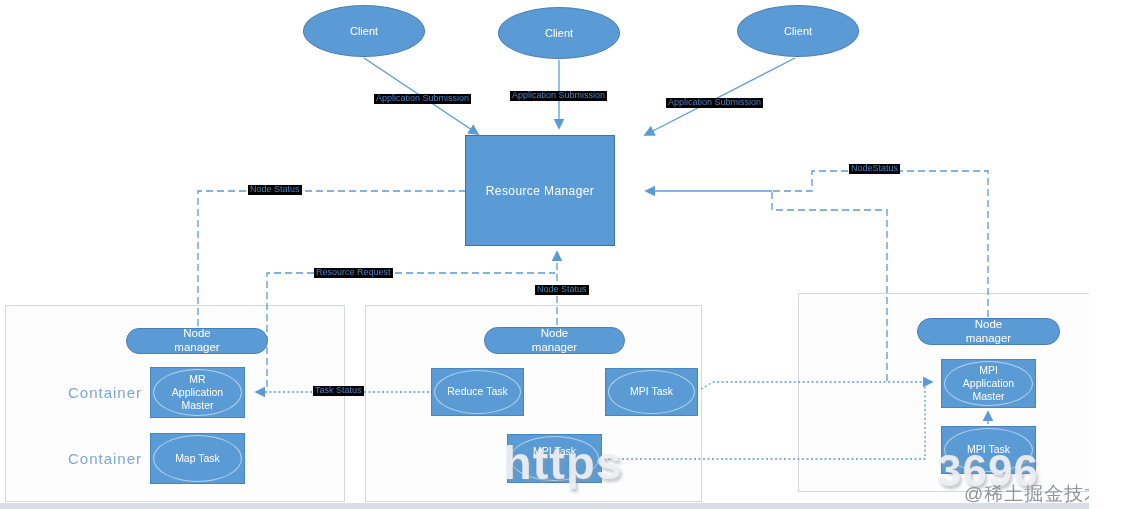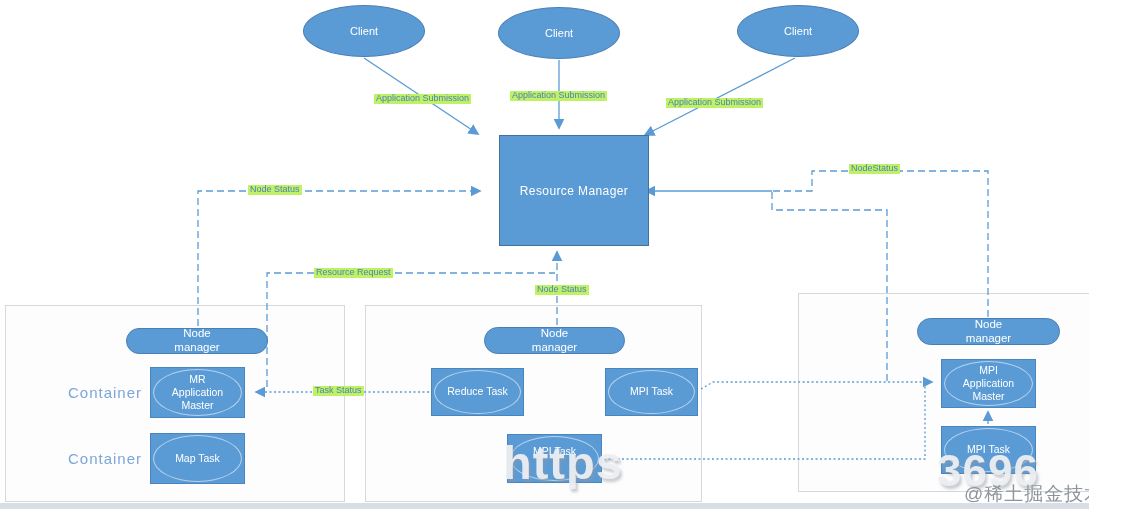--- a/index.html
+++ b/index.html
@@ -10,21 +10,21 @@
   .shape{position:absolute;background:#5b9bd5;color:#fff;display:flex;align-items:center;
          justify-content:center;text-align:center;z-index:2;box-sizing:border-box;}
   .ellipse{border-radius:50%;border:1px solid #4a7fb5;font-size:11px;}
   .rm{border:1px solid #41719c;font-size:12px;letter-spacing:.4px;}
   .pill{border-radius:14px;border:1px solid #4a7fb5;font-size:11.5px;line-height:1.2;}
   .task{border:1px solid #4a86bd;font-size:10.5px;line-height:1.25;}
   .task::before{content:"";position:absolute;inset:1px 2px;border:1px solid rgba(255,255,255,.55);
          border-radius:50%;pointer-events:none;}
   .task span,.pill span{position:relative;white-space:pre-line;z-index:1;}
   .container-label{position:absolute;color:#7ca6d8;font-size:15px;letter-spacing:1px;z-index:2;}
-  .edge-label{position:absolute;color:#4f81bd;font-size:9px;background:#bef264;padding:0 2px;
+  .edge-label{position:absolute;color:#4f81bd;font-size:9px;background:#000000;padding:0 2px;
          z-index:2;white-space:nowrap;line-height:1.1;}
   .wm-big{position:absolute;z-index:3;font-weight:bold;color:rgba(236,238,241,.95);
          text-shadow:2px 3px 3px rgba(145,152,160,.5);line-height:1;letter-spacing:1px;}
   .wm-https{left:503px;top:439px;font-size:47px;}
   .wm-num{left:937px;top:449px;font-size:44px;}
   .wm-cn{position:absolute;left:964px;top:481px;z-index:3;color:#8f959b;font-size:19px;
          letter-spacing:1px;white-space:nowrap;}
   .bottom-strip{position:absolute;left:0;bottom:0;width:1141px;height:6px;background:#d7dee6;z-index:4;}
 </style>
 </head>
@@ -69,21 +69,21 @@
   <div class="shape ellipse" style="left:303px;top:5px;width:122px;height:52px;">
     <span>Client</span>
   </div>
   <div class="shape ellipse" style="left:498px;top:7px;width:122px;height:52px;">
     <span>Client</span>
   </div>
   <div class="shape ellipse" style="left:737px;top:5px;width:122px;height:52px;">
     <span>Client</span>
   </div>
 
-  <div class="shape rm" style="left:499px;top:135px;width:150px;height:111px;">
+  <div class="shape rm" style="left:465px;top:135px;width:150px;height:111px;">
     <span>Resource Manager</span>
   </div>
 
   <div class="shape pill" style="left:126px;top:328px;width:142px;height:26px;">
     <span>Node
 manager</span>
   </div>
   <div class="shape pill" style="left:484px;top:327px;width:141px;height:27px;">
     <span>Node
 manager</span>

